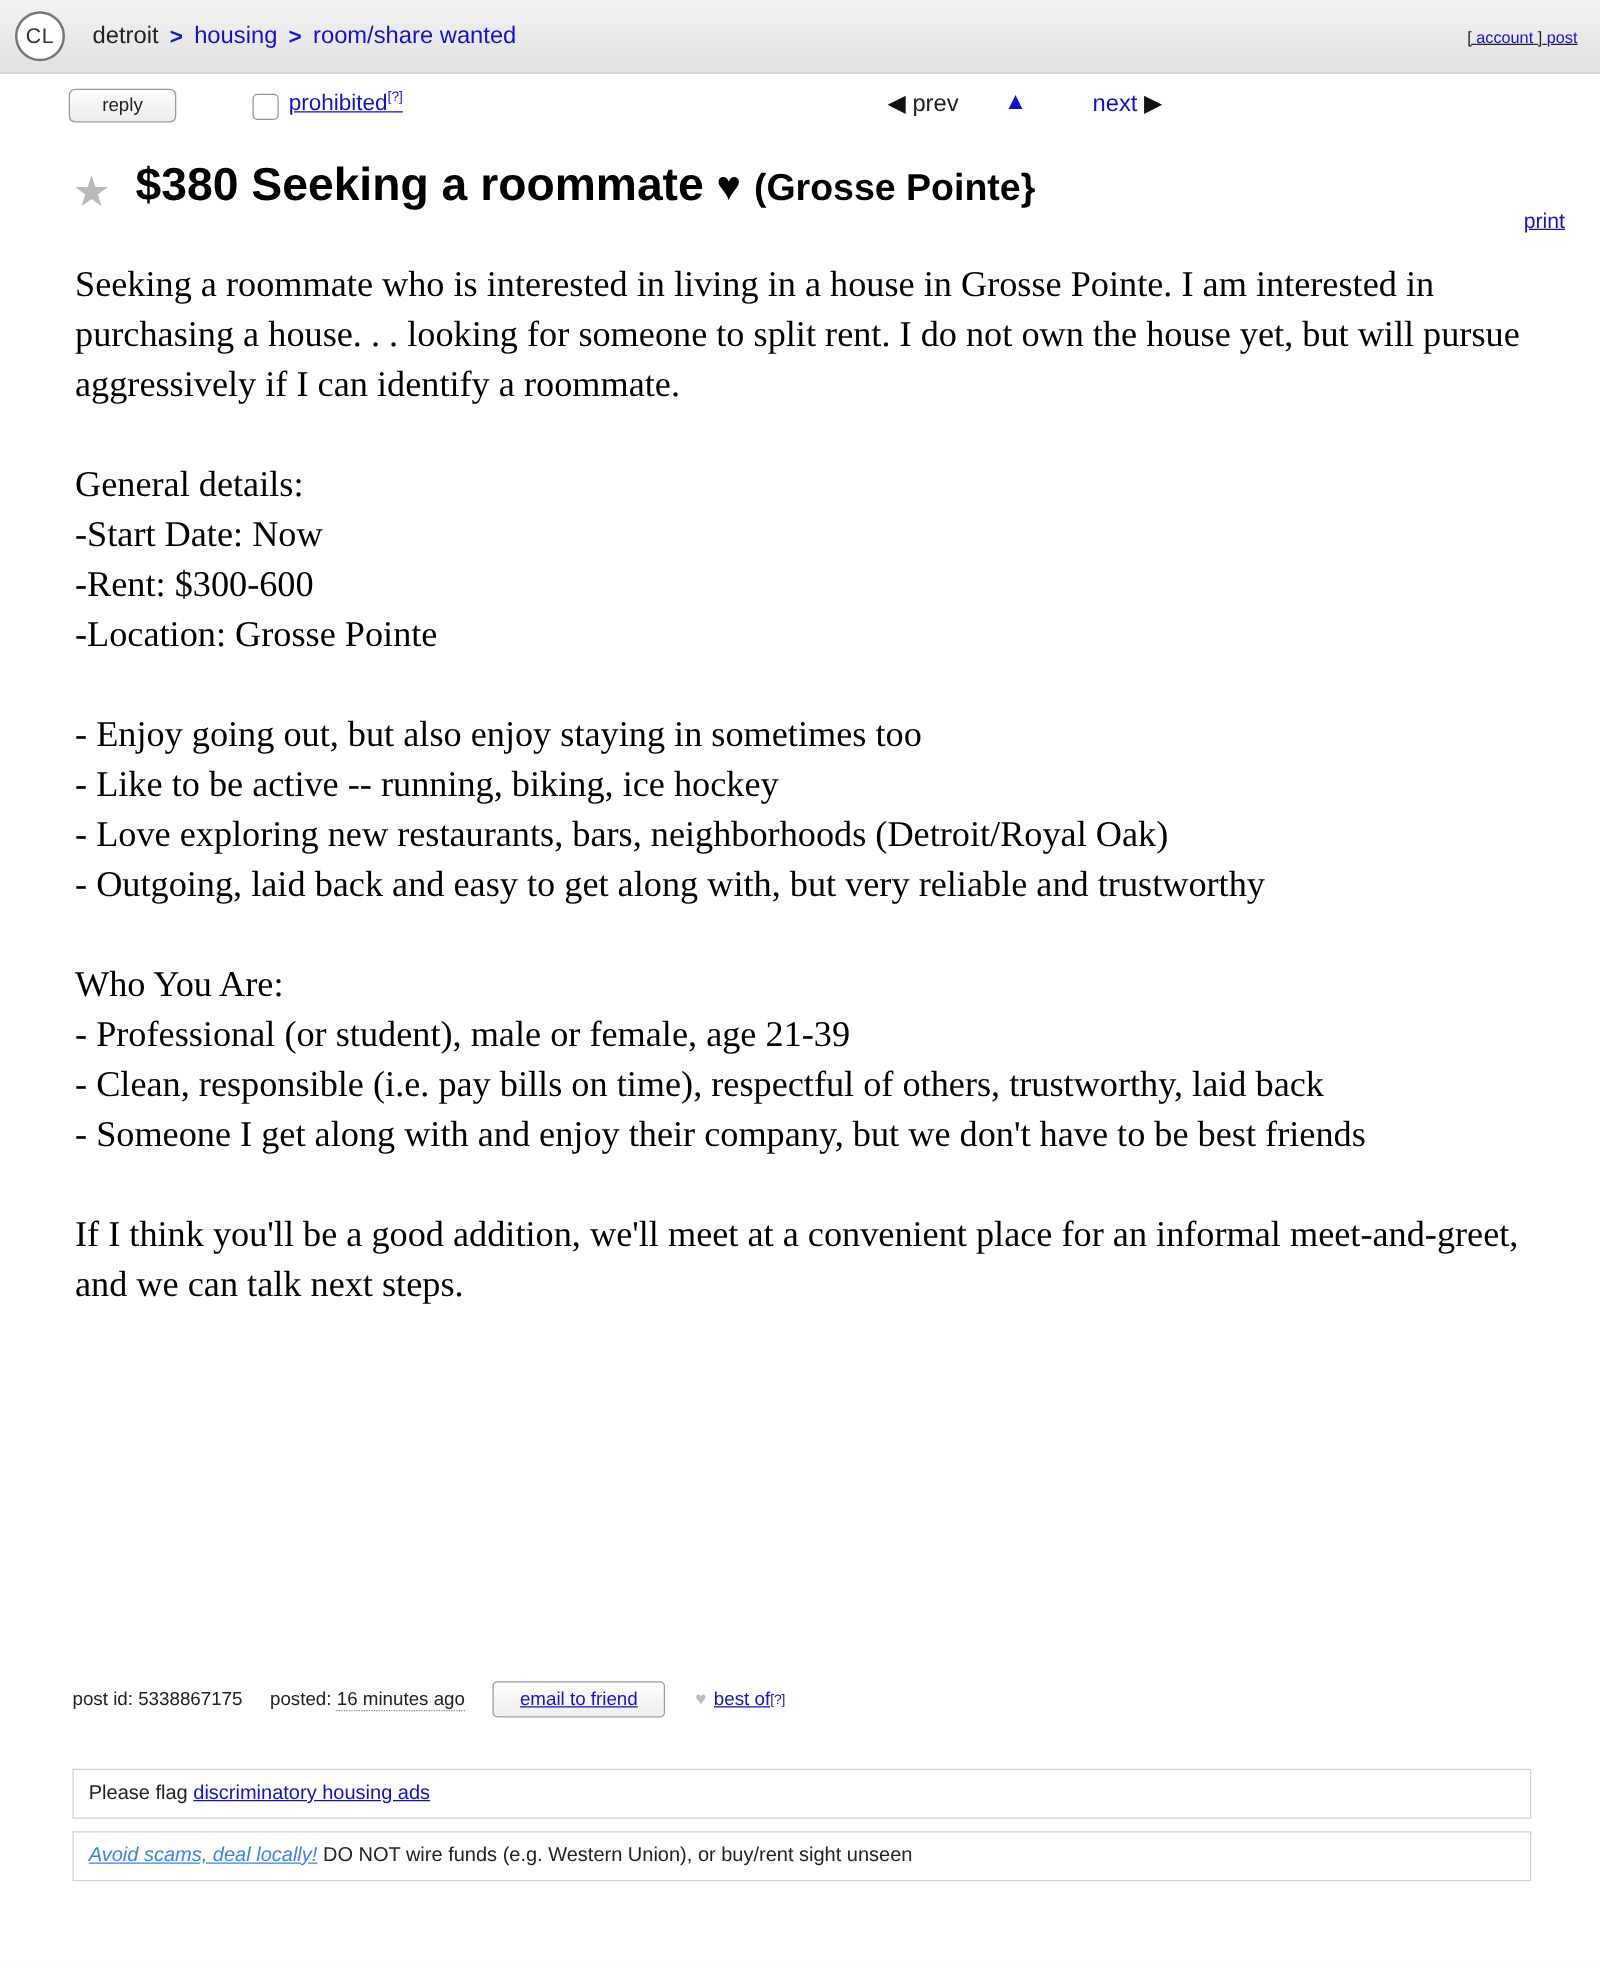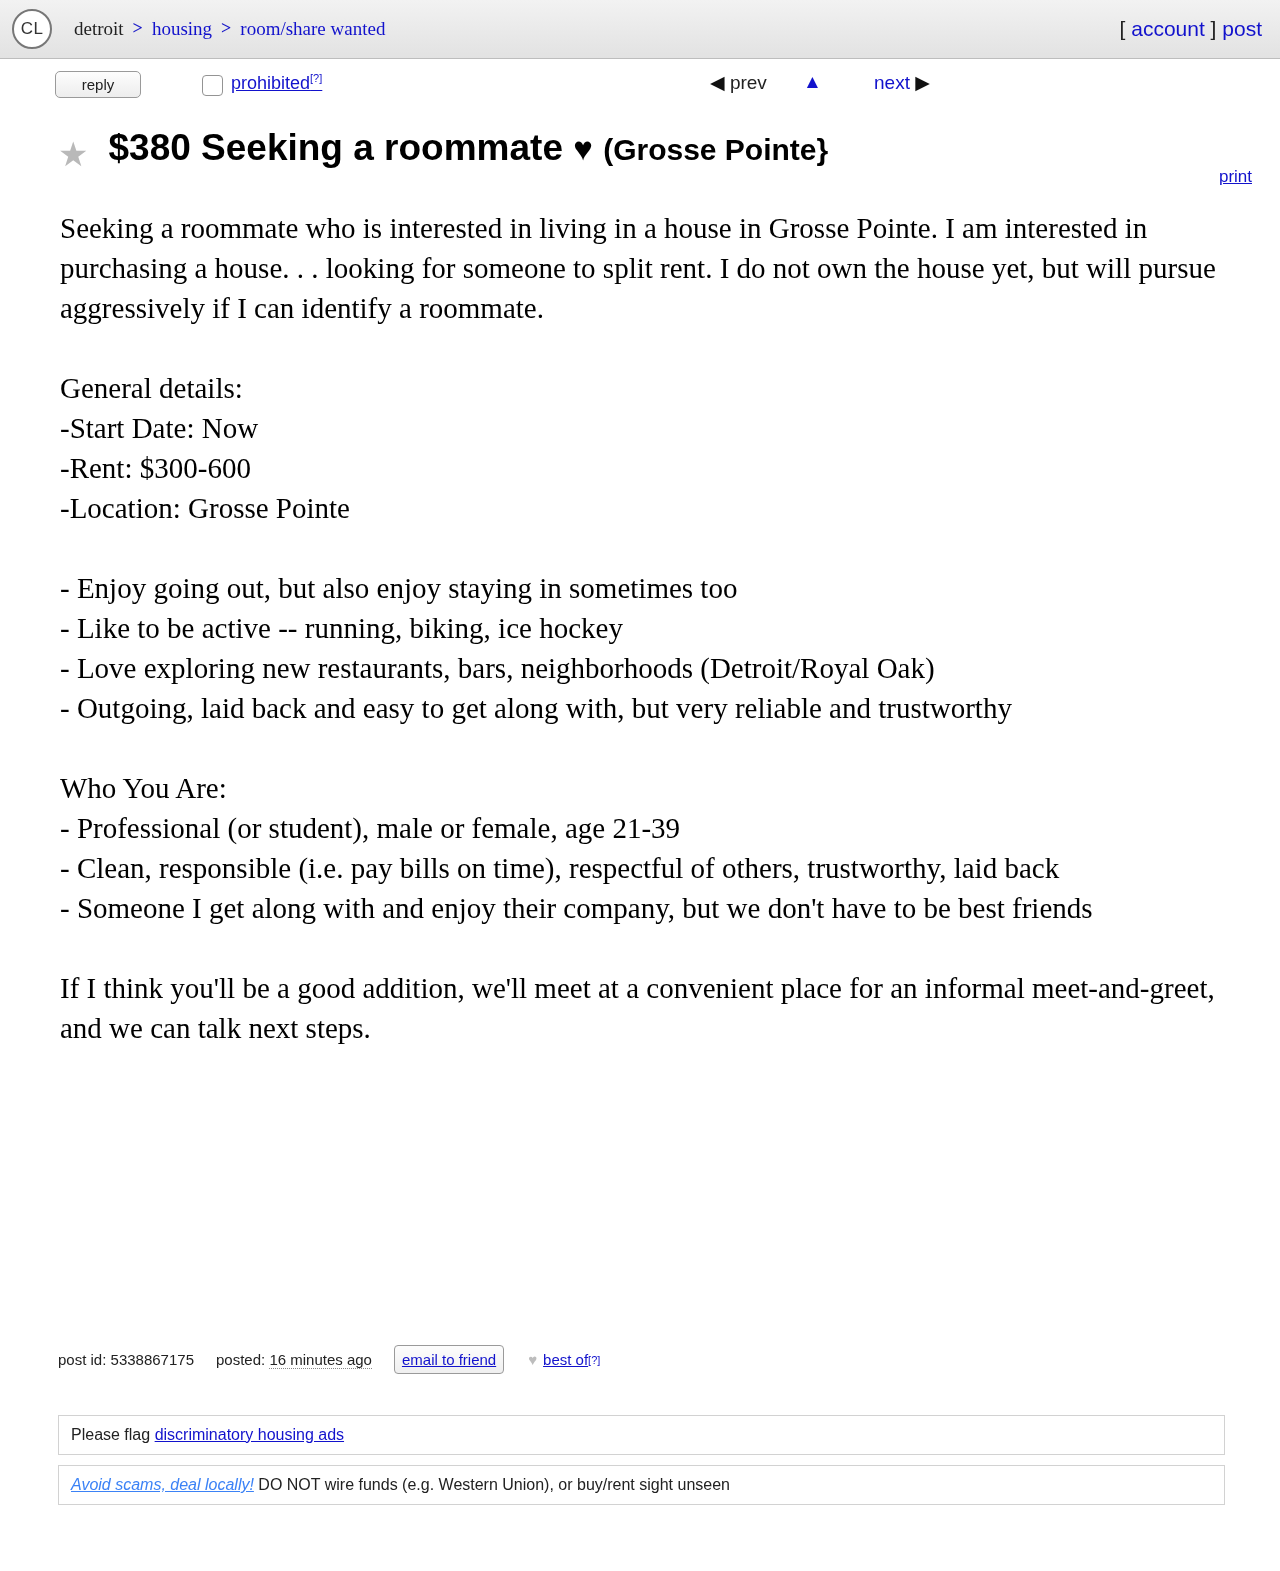--- a/index.html
+++ b/index.html
@@ -41,41 +41,41 @@
     font-weight: 400;
     display: flex;
     align-items: center;
     justify-content: center;
     letter-spacing: 0.5px;
     flex: 0 0 auto;
     margin-right: 22px;
   }
   .crumbs {
     display: flex;
-    align-items: flex-start;
+    align-items: center;
     font-size: 19px;
     color: #333;
-    font-family: Liberation Serif, serif;
   }
   .crumbs .sep {
     color: #1818c8;
     margin: 0 9px;
     font-weight: bold;
     font-size: 18px;
   }
   .crumbs .crumb-static { color: #222; }
   .crumbs a {
     color: #1212cc;
     text-decoration: none;
   }
   .topright {
     margin-left: auto;
-    font-size: 21px;
+    font-size: 13px;
     color: #222;
     white-space: nowrap;
+    text-decoration: underline;
   }
   .topright a {
     color: #1212cc;
     text-decoration: none;
   }
   .topright .brk { color: #222; }
 
   
   .toolbar {
     position: relative;
@@ -204,21 +204,21 @@
     font-size: 15px;
     color: #222;
   }
   .meta .postid { margin-right: 22px; }
   .meta .posted { margin-right: 22px; }
   .meta .posted .time { border-bottom: 1px dotted #888; }
   .email-btn {
     border: 1px solid #9a9a9a;
     border-radius: 4px;
     background: linear-gradient(#fdfdfd, #efefef);
-    padding: 5px 7px;
+    padding: 5px 21px;
     font-size: 15px;
     color: #1212cc;
     text-decoration: underline;
     cursor: pointer;
     margin-right: 24px;
   }
   .bestof {
     display: flex;
     align-items: center;
     font-size: 15px;

